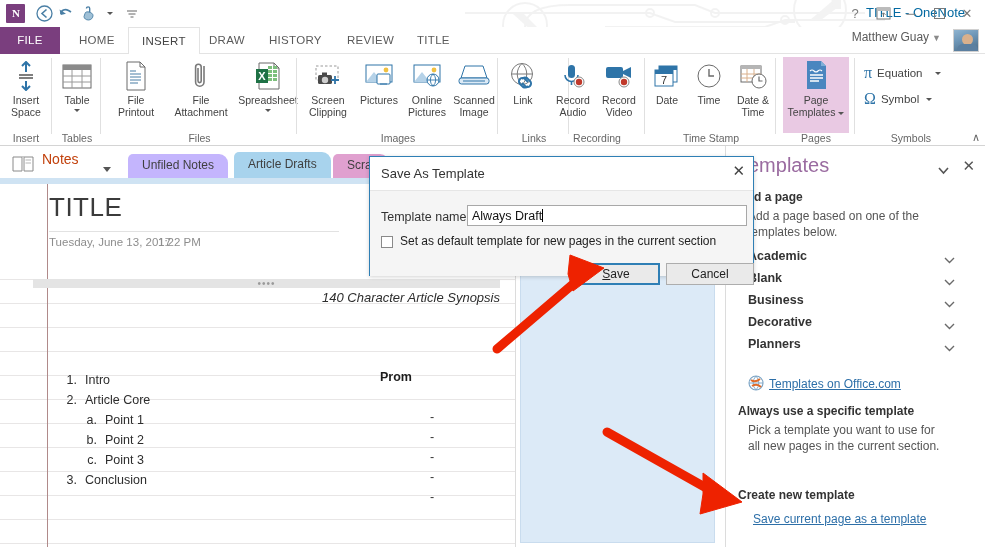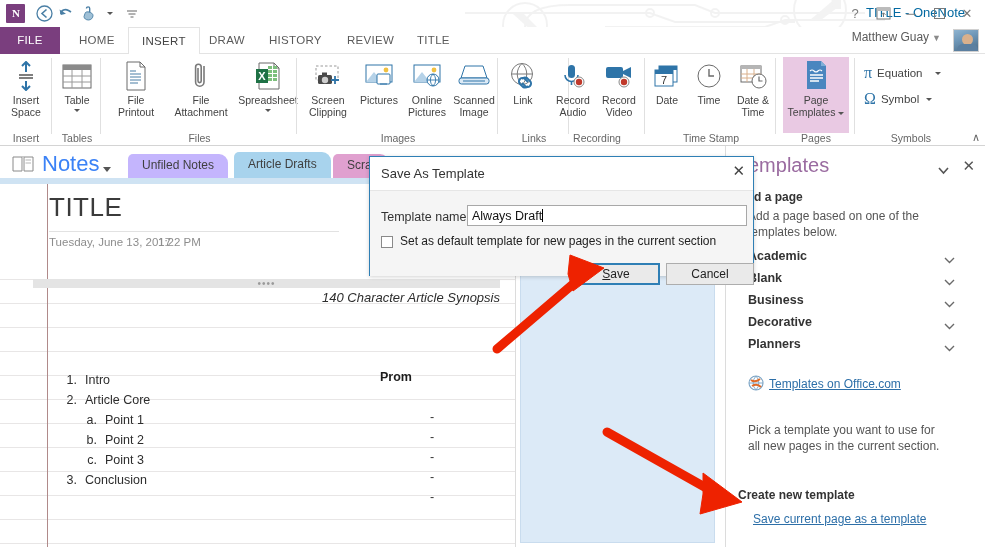--- a/index.html
+++ b/index.html
@@ -68,21 +68,21 @@
     font-size:10.5px; color:#444; text-align:center; line-height:12px; cursor:default;
   }
   .rbtn .ico{ height:34px; display:flex; align-items:flex-end; justify-content:center; margin-bottom:3px; }
   .rbtn.hl{ background:#e9c9e3; }
   .caret{ display:inline-block; width:0;height:0;border-left:3px solid transparent;border-right:3px solid transparent;border-top:3.5px solid #555; vertical-align:middle; }
   .rsmall{ position:absolute; font-size:11.5px; color:#444; display:flex; align-items:center; gap:5px; }
   #collapse-ribbon{ position:absolute; right:5px; bottom:1px; color:#666; font-size:11px; }
 
   
   #navbar{ position:absolute; left:0; top:146px; width:985px; height:32px; background:#fff; }
-  #nb-name{ position:absolute; left:42px; top:5px; font-size:22px; color:#3b82f6; }
+  #nb-name{ position:absolute; left:42px; top:5px; font-size:14px; color:#c2410c; }
   #nb-icon{ position:absolute; left:12px; top:9px; }
   #nb-caret{ position:absolute; left:103px; top:16px; }
   .sectab{
     position:absolute; top:8px; height:24px; line-height:23px; padding:0 14px;
     font-size:12px; color:#3f3f3f; border-radius:5px 9px 0 0;
   }
   #blueband{ position:absolute; left:0; top:178px; width:985px; height:6px; background:#cfe3f3; }
 
   
   #canvas{ position:absolute; left:0; top:184px; width:515px; height:464px; background:#fff; overflow:hidden; }
@@ -636,20 +636,21 @@
   <div id="tp-office-icon" style="top:229px">
     <svg width="16" height="16" viewBox="0 0 16 16">
         <circle cx="8" cy="8" r="7" fill="none" stroke="#7aa3c4" stroke-width="1.1"></circle>
         <path d="M1 8 H15 M8 1 a10 10 0 0 1 0 14 a10 10 0 0 1 0 -14" fill="none" stroke="#7aa3c4" stroke-width=".9"></path>
         <path d="M3 5 q4 3 9 -1" fill="none" stroke="#e06a28" stroke-width="2"></path>
         <path d="M4 11 q5 -3 9 1" fill="none" stroke="#e06a28" stroke-width="2"></path>
       </svg>
   </div>
   <div id="tp-office-link" style="top:231px">Templates on Office.com</div>
 
+  <div class="tp-h" style="top:258px">Always use a specific template</div>
   <div class="tp-p" style="top:276px">Pick a template you want to use for all new pages in the current section.</div>
 
 
   <div class="tp-h" style="top:342px">Create new template</div>
   <div id="tp-save-link" style="top:366px">Save current page as a template</div>
 </div>
 
 <div id="dialog">
   <div id="dlg-title">Save As Template</div>
   <div id="dlg-close">✕</div>

